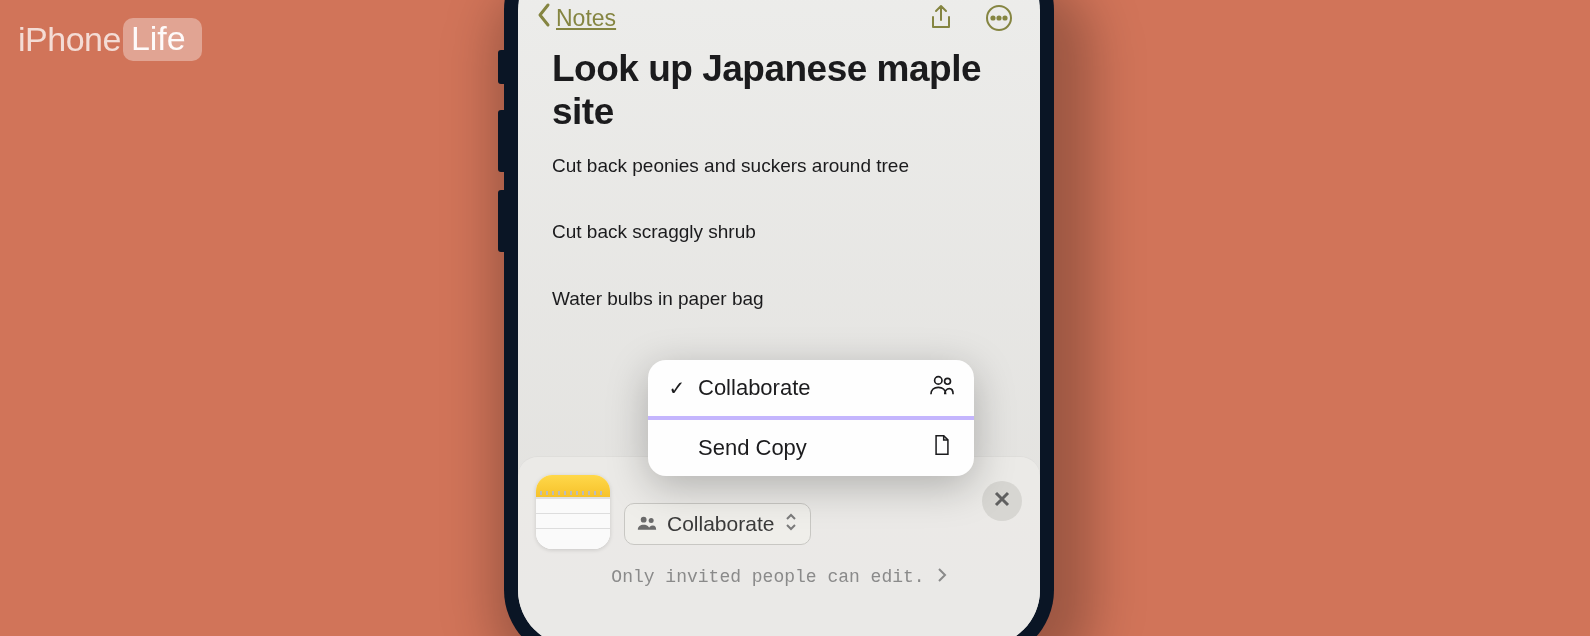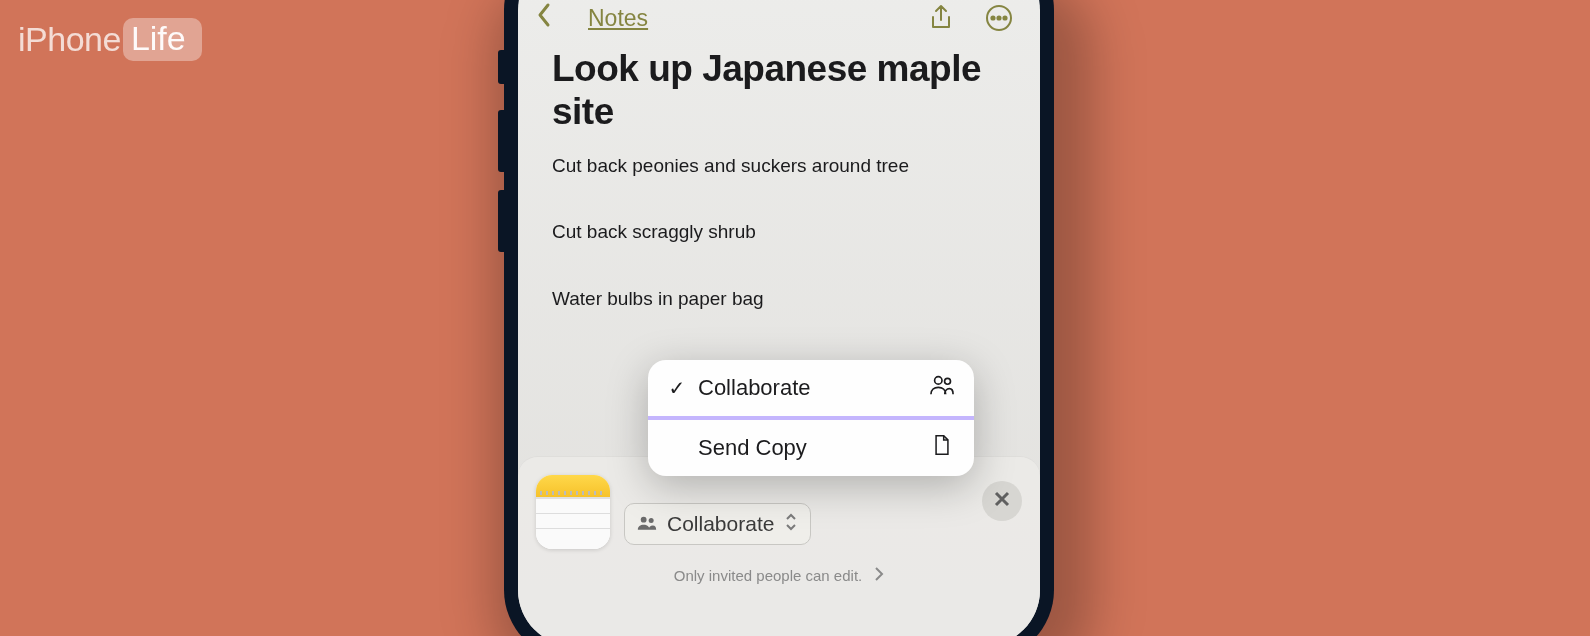--- a/index.html
+++ b/index.html
@@ -80,21 +80,21 @@
     padding: 48px 26px 10px 18px;
   }
   .nav-back {
     display: flex;
     align-items: center;
     gap: 2px;
     color: #8a8a44;
     font-size: 23px;
   }
   .nav-back svg { width: 18px; height: 26px; }
-  .nav-back-label { text-decoration: underline; color: #8a8a44; margin-left: 32px; }
+  .nav-back-label { text-decoration: underline; color: #8a8a44; }
   .nav-right { display: flex; align-items: center; gap: 28px; }
   .nav-icon { width: 30px; height: 30px; display:flex; align-items:center; justify-content:center; }
   .nav-icon svg { stroke: #8a8a44; fill: none; stroke-width: 2; }
 
   .note-content { padding: 4px 48px 0 34px; color: #1c1c1e; }
   .note-title { font-size: 37px; font-weight: 700; line-height: 1.15; letter-spacing: -0.5px; margin-bottom: 18px; }
   .note-line { font-size: 19px; line-height: 1.6; font-weight: 400; }
   .note-gap { height: 36px; }
 
   .sheet {
@@ -148,23 +148,23 @@
     background: #d7d6d2;
     display:flex; align-items:center; justify-content:center;
     margin-left:auto;
     margin-top: 6px;
   }
   .close-btn svg { width:16px; height:16px; stroke:#606060; stroke-width:3; }
 
   .perm-line {
     text-align:center;
     padding-top: 18px;
-    font-size: 15px;
+    font-size: 18px;
     color: #8a8a8a;
-    display:flex; justify-content:center; align-items:center; gap:12px;
+    display:flex; justify-content:center; align-items:center; gap:12px;font-family:Liberation Mono, monospace;
   }
   .perm-line svg{width:10px;height:14px;stroke:#8a8a8a;fill:none;stroke-width:2;}
 
   .popup {
     position: absolute;
     left: 648px;
     top: 360px;
     width: 326px;
     background: #fefefe;
     border-radius: 18px;

